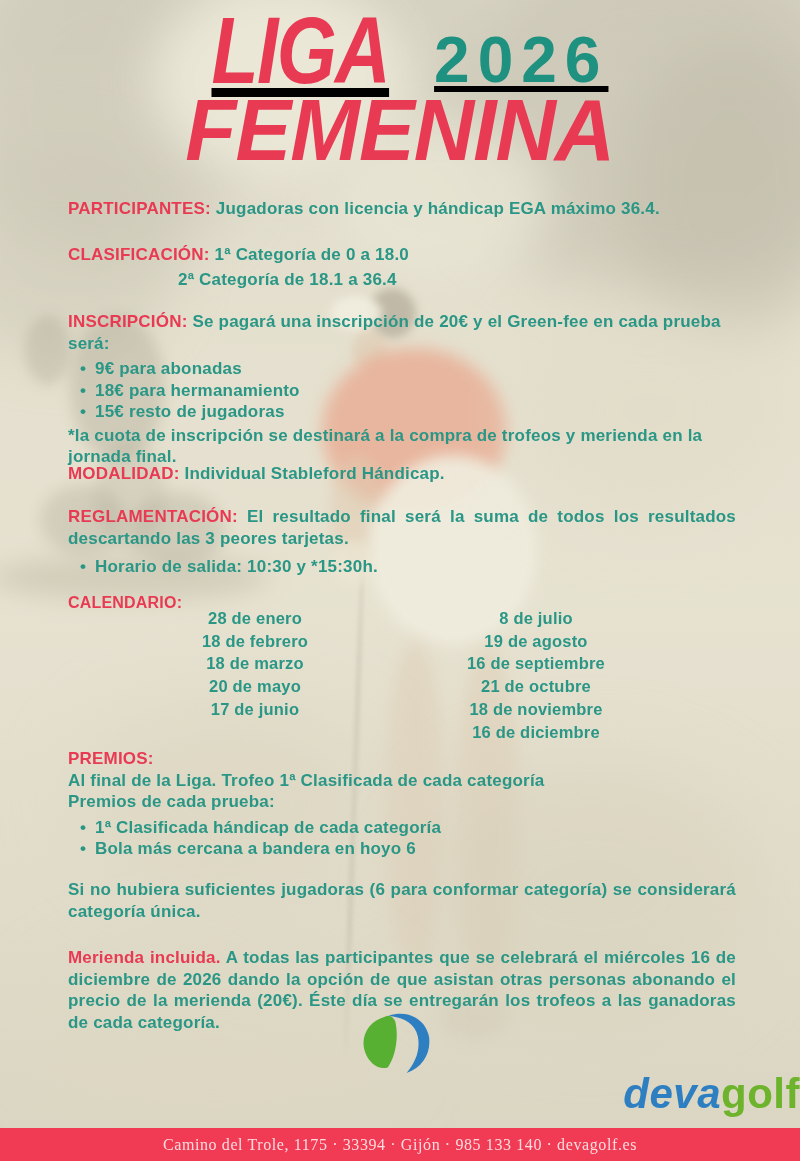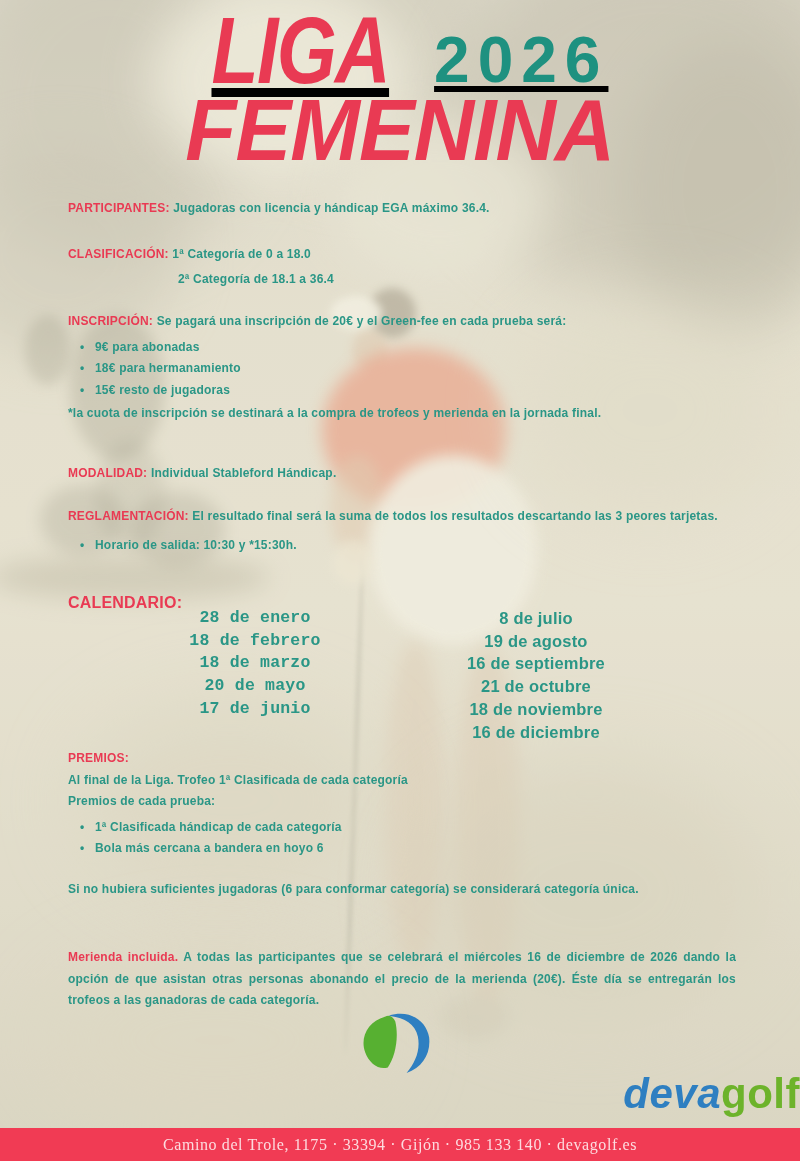--- a/index.html
+++ b/index.html
@@ -63,31 +63,31 @@
   .year{
     color:var(--teal-dark);font-weight:700;font-size:64px;line-height:1;
     letter-spacing:8px;margin-top:24px;display:inline-block;
   }
   .title-row2{position:absolute;top:86px;left:0;width:100%;text-align:center;}
   .femenina{
     color:var(--red);font-style:italic;font-weight:700;font-size:88px;line-height:1;
     letter-spacing:-1px;transform:scaleX(.95);transform-origin:center;display:inline-block;
   }
   
-  .sec{position:absolute;left:68px;width:668px;color:var(--teal);font-size:12px;line-height:21.5px;letter-spacing:.2px;}
+  .sec{position:absolute;left:68px;width:668px;color:var(--teal);font-size:17px;line-height:21.5px;letter-spacing:.2px;}
   .label{color:var(--red);}
   .justify{text-align:justify;}
   ul{list-style:none;margin-top:4px;}
   li{position:relative;padding-left:27px;line-height:21.5px;}
   li::before{content:"•";position:absolute;left:12px;color:var(--teal);}
   .indent2{margin-left:110px;}
   
   .cal-label{position:absolute;left:68px;top:594px;color:var(--red);font-size:16px;letter-spacing:.2px;}
   .cal-col{position:absolute;top:607px;color:var(--teal);font-size:16.5px;line-height:22.7px;text-align:center;letter-spacing:.2px;}
-  .cal-col1{left:155px;width:200px;font-family:Liberation Mono, monospace;}
+  .cal-col1{left:155px;width:200px;}
   .cal-col2{left:426px;width:220px;}
   
   .logo{position:absolute;top:1012px;left:0;width:100%;text-align:right;}
   .logo-mark{display:block;margin:0 auto 0 auto;height:62px;}
   .logo-word{font-size:42px;line-height:40px;letter-spacing:.5px;}
   .logo-deva{color:var(--logo-blue);font-style:italic;}
   .logo-golf{color:var(--logo-green);}
   
   .footer{
     position:absolute;left:0;bottom:0;width:100%;height:33px;

